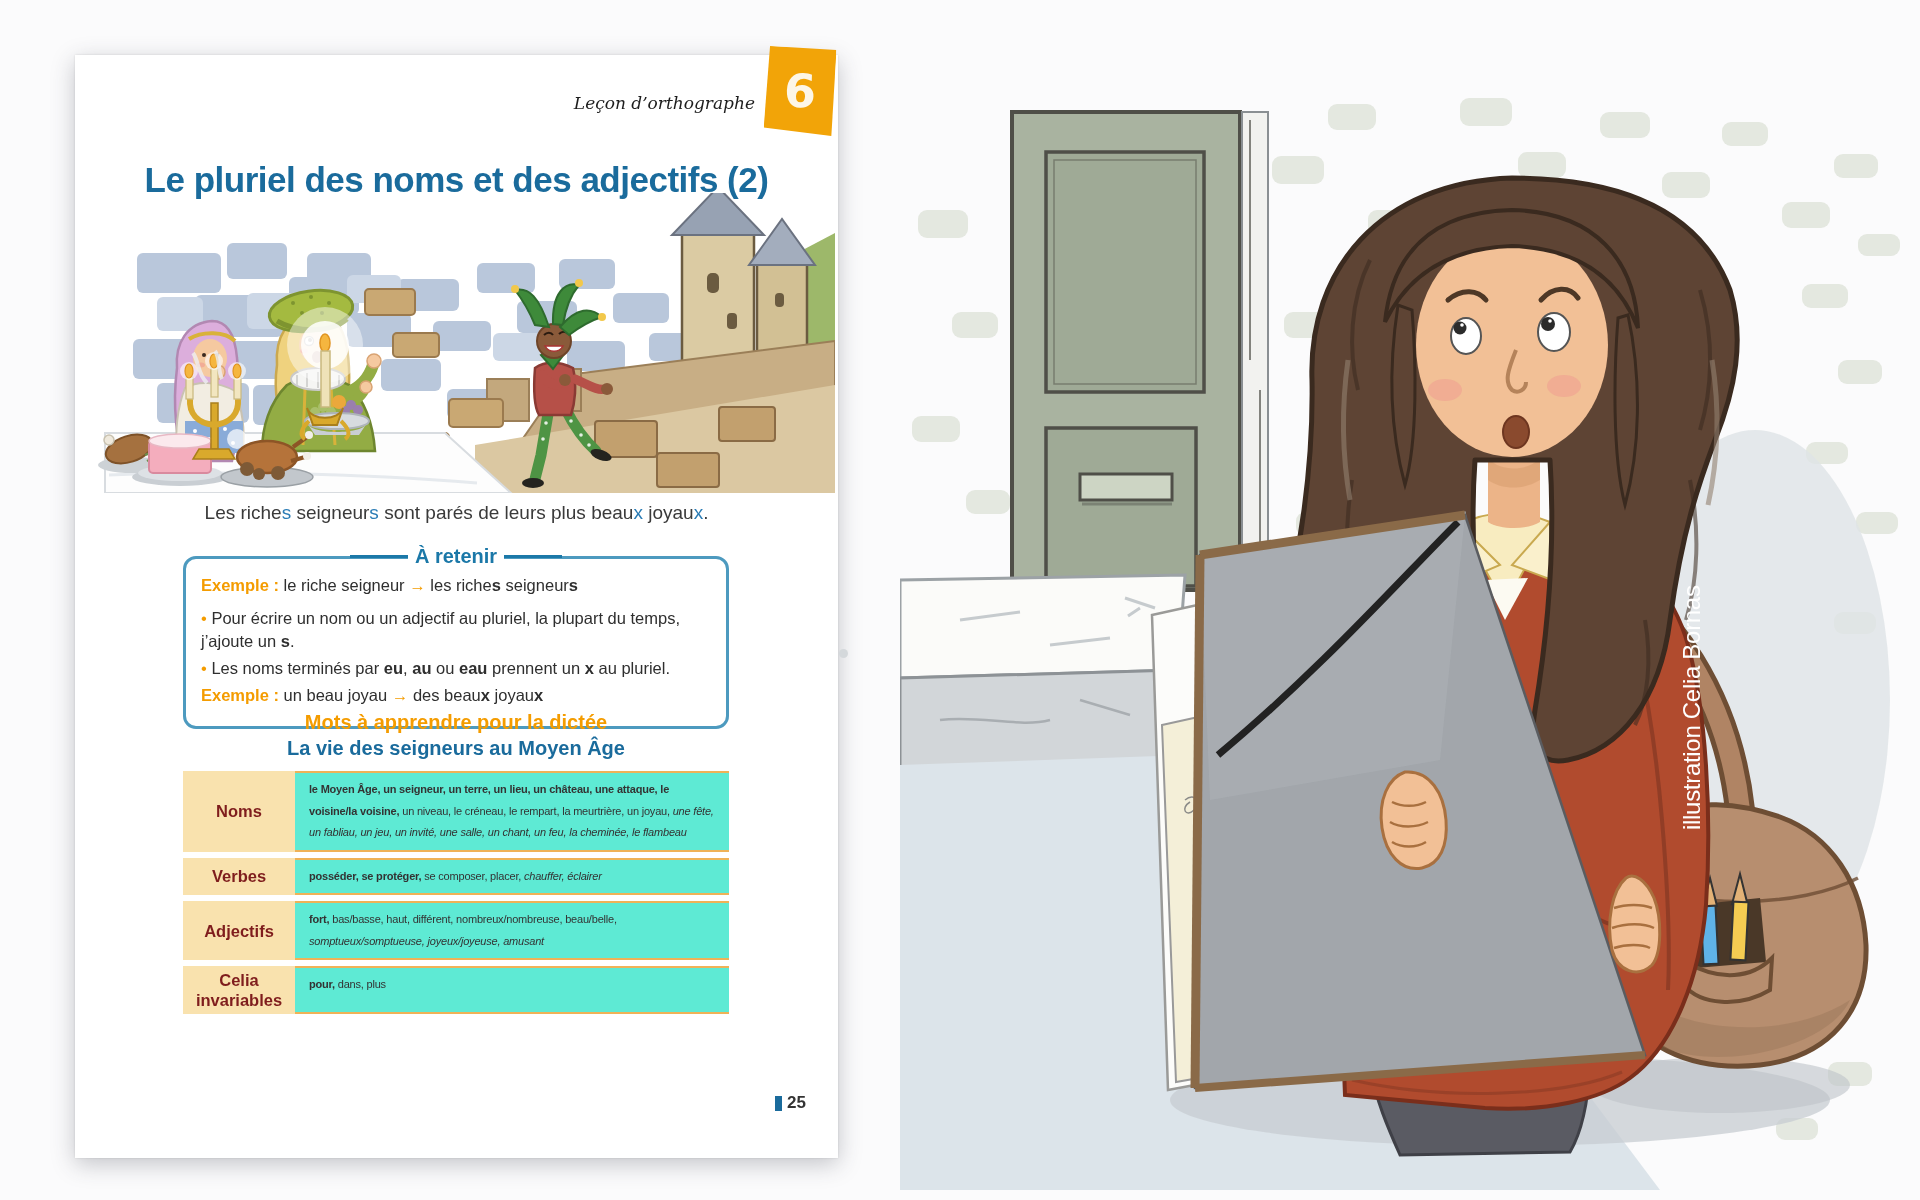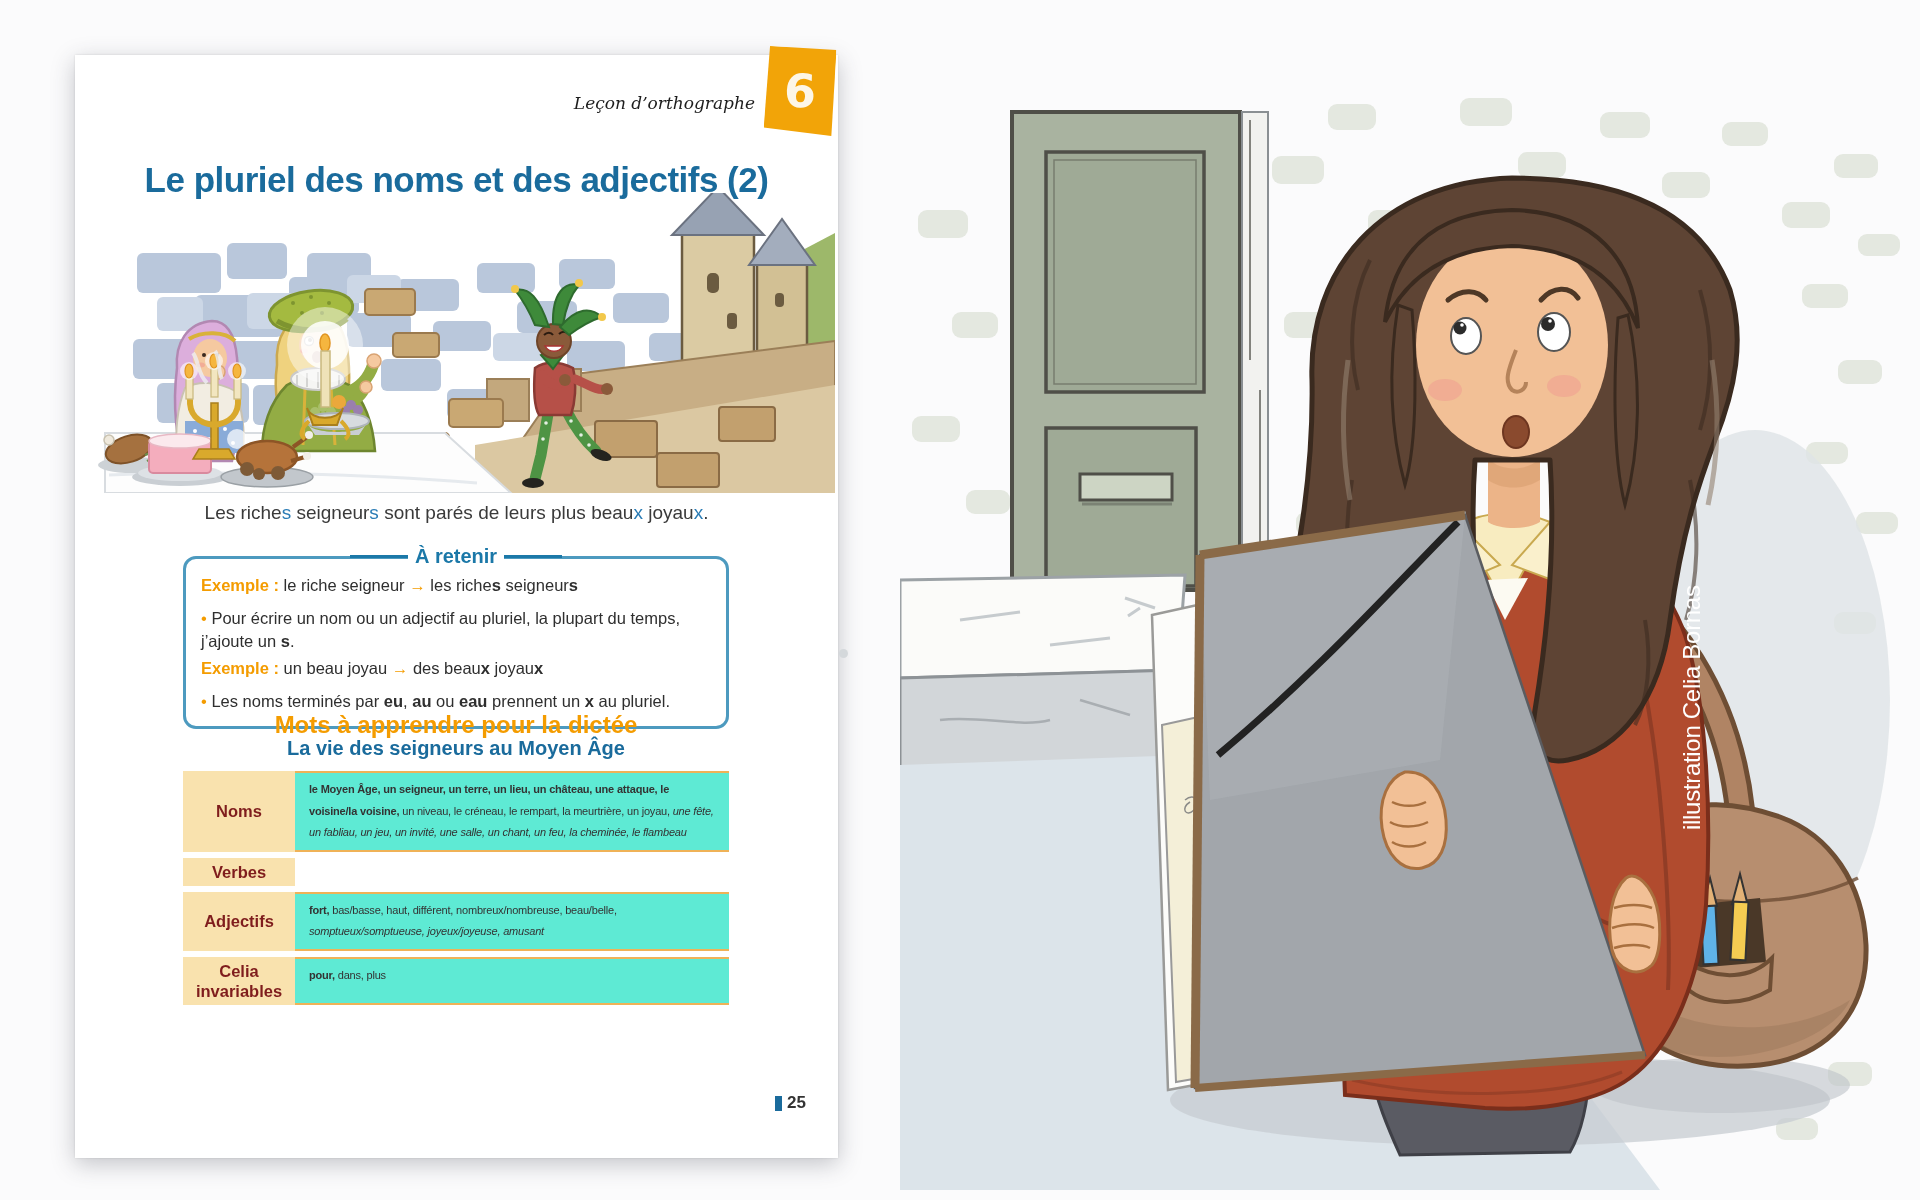--- a/index.html
+++ b/index.html
@@ -24,21 +24,21 @@
   .i{font-style:italic}
   .retenir{position:absolute;top:501px;left:108px;width:546px;border:3px solid #4D9ABF;
         border-radius:13px;padding:15px 15px 9px 15px;box-sizing:border-box;background:#fff}
   .retenir-titlewrap{position:absolute;top:-14px;left:0;width:100%;display:flex;
         justify-content:center;align-items:center}
   .retenir-dash{width:58px;height:3px;background:#1B78A8}
   .retenir-title{background:#fff;padding:0 7px;color:#1B78A8;font-weight:bold;font-size:20px}
   .ret-line{margin:0 0 4px 0;font-size:16.5px;line-height:23px;color:#2f2f2f}
   .ret-line.example{margin-bottom:10px}
   .dictee-h{position:absolute;top:656px;left:108px;width:546px;text-align:center;
-        color:#F49C00;font-weight:bold;font-size:24px}
+        color:#F49C00;font-weight:bold;font-size:20px}
   .dictee-s{position:absolute;top:682px;left:108px;width:546px;text-align:center;
         color:#1A6B9C;font-weight:bold;font-size:20px}
   .vtable{position:absolute;top:716px;left:108px;width:546px}
   .vrow{display:flex;margin-bottom:6px}
   .vlabel{width:112px;background:#F9E2AE;display:flex;align-items:center;justify-content:center;
         text-align:center;font-weight:bold;font-size:16.5px;color:#7f1d1d;padding:4px 6px;
         box-sizing:border-box;line-height:20px}
   .vcontent{flex:1;border-top:2px solid #EFB257;border-bottom:2px solid #EFB257;
         padding:6px 10px 6px 14px;font-size:11px;line-height:21.5px;background:#5eead4;
         letter-spacing:-.2px}
@@ -261,34 +261,35 @@
   <div class="caption"><span>Les riche</span><span class="c-blue">s</span><span> seigneur</span><span class="c-blue">s</span><span> sont parés de leurs plus beau</span><span class="c-blue">x</span><span> joyau</span><span class="c-blue">x</span><span>.</span></div>
 
   <div class="retenir">
     <div class="retenir-titlewrap">
       <span class="retenir-dash"></span>
       <span class="retenir-title">À retenir</span>
       <span class="retenir-dash"></span>
     </div>
     <p class="ret-line example"><span class="b c-orange">Exemple :</span><span> le riche seigneur </span><span class="c-orange">→</span><span> les riche</span><span class="b">s</span><span> seigneur</span><span class="b">s</span></p>
     <p class="ret-line"><span class="c-orange">• </span><span>Pour écrire un nom ou un adjectif au pluriel, la plupart du temps, j’ajoute un </span><span class="b">s</span><span>.</span></p>
+    <p class="ret-line"><span class="c-orange">• </span><span>Les noms terminés par </span><span class="b">eu</span><span>, </span><span class="b">au</span><span> ou </span><span class="b">eau</span><span> prennent un </span><span class="b">x</span><span> au pluriel.</span></p>
     <p class="ret-line example"><span class="b c-orange">Exemple :</span><span> un beau joyau </span><span class="c-orange">→</span><span> des beau</span><span class="b">x</span><span> joyau</span><span class="b">x</span></p>
-    <p class="ret-line"><span class="c-orange">• </span><span>Les noms terminés par </span><span class="b">eu</span><span>, </span><span class="b">au</span><span> ou </span><span class="b">eau</span><span> prennent un </span><span class="b">x</span><span> au pluriel.</span></p>
   </div>
 
   <div class="dictee-h">Mots à apprendre pour la dictée</div>
   <div class="dictee-s">La vie des seigneurs au Moyen Âge</div>
 
   <div class="vtable">
     <div class="vrow">
       <div class="vlabel">Noms</div>
       <div class="vcontent"><span class="b">le Moyen Âge, un seigneur, un terre, un lieu, un château, une attaque, le voisine/la voisine,</span><span> un niveau, le créneau, le rempart, la meurtrière, un joyau, </span><span class="i">une fête, un fabliau, un jeu, un invité, une salle, un chant, un feu, la cheminée, le flambeau</span></div>
     </div>
     <div class="vrow">
       <div class="vlabel">Verbes</div>
+      <div class="vcontent"><span class="b">posséder, se protéger,</span><span> se composer, placer, </span><span class="i">chauffer, éclairer</span></div>
     </div>
     <div class="vrow">
       <div class="vlabel">Adjectifs</div>
       <div class="vcontent"><span class="b">fort,</span><span> bas/basse, haut, différent, nombreux/nombreuse, beau/belle, </span><span class="i">somptueux/somptueuse, joyeux/joyeuse, amusant</span></div>
     </div>
     <div class="vrow">
       <div class="vlabel">Celia invariables</div>
       <div class="vcontent"><span class="b">pour,</span><span> dans, plus</span></div>
     </div>
   </div>

